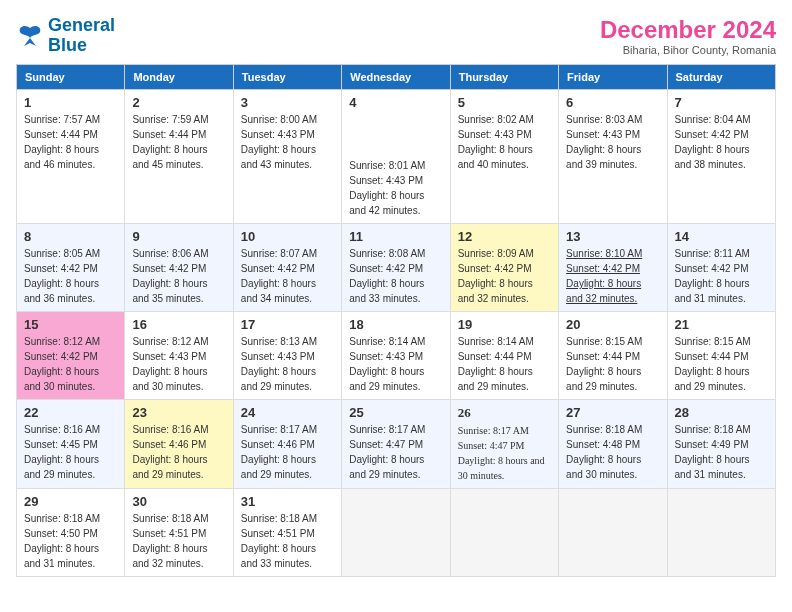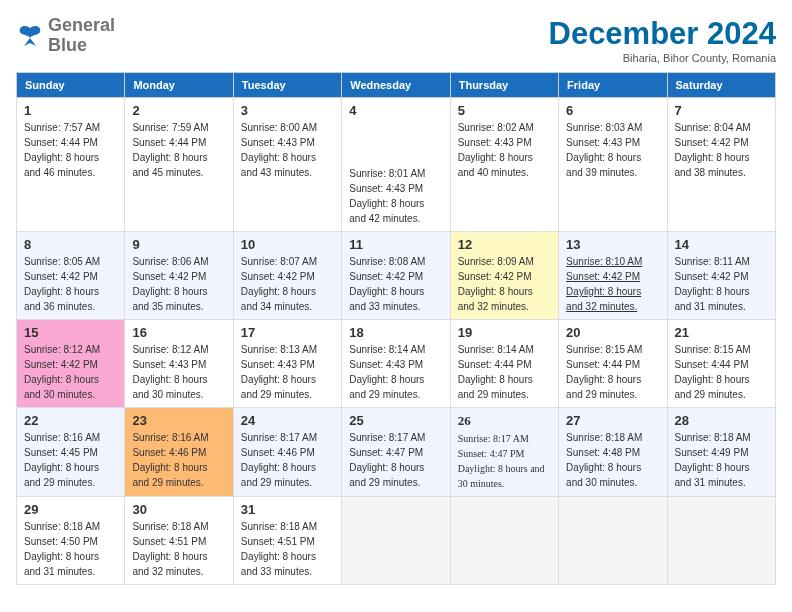--- a/index.html
+++ b/index.html
@@ -21,33 +21,33 @@
       align-items: center;
       gap: 4px;
     }
     .logo-text {
       font-size: 18px;
       font-weight: bold;
       color: #333;
       line-height: 1.1;
     }
     .logo-text span {
-      color: #737373;
+      color: #0369a1;
     }
     .logo-bird {
       width: 28px;
       height: 24px;
     }
     .title-area {
       text-align: right;
     }
     .main-title {
-      font-size: 31px;
+      font-size: 24px;
       font-weight: bold;
-      color: #0369a1;
+      color: #ec4899;
     }
     .subtitle {
       font-size: 11px;
       color: #555;
     }
     .calendar {
       width: 100%;
       border-collapse: collapse;
       border: 1px solid #ccc;
     }
@@ -255,21 +255,21 @@
 Daylight: 8 hours and 29 minutes.</div>
         </td>
       </tr>
       <tr>
         <td style="background: rgb(240, 245, 255);">
           <span class="day-num">22</span>
           <div class="day-info" style="white-space: pre-line;">Sunrise: 8:16 AM
 Sunset: 4:45 PM
 Daylight: 8 hours and 29 minutes.</div>
         </td>
-        <td style="background: #fdba74;">
+        <td style="background: #fef9c3;">
           <span class="day-num">23</span>
           <div class="day-info" style="white-space: pre-line;">Sunrise: 8:16 AM
 Sunset: 4:46 PM
 Daylight: 8 hours and 29 minutes.</div>
         </td>
         <td style="background: rgb(240, 245, 255);">
           <span class="day-num">24</span>
           <div class="day-info" style="white-space: pre-line;">Sunrise: 8:17 AM
 Sunset: 4:46 PM
 Daylight: 8 hours and 29 minutes.</div>

